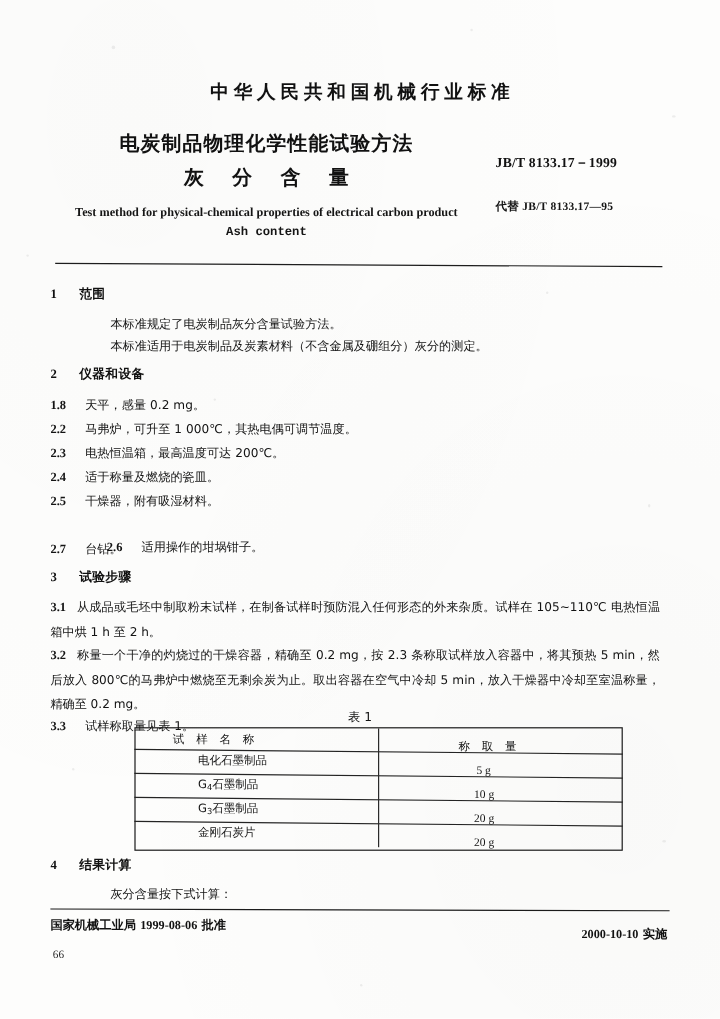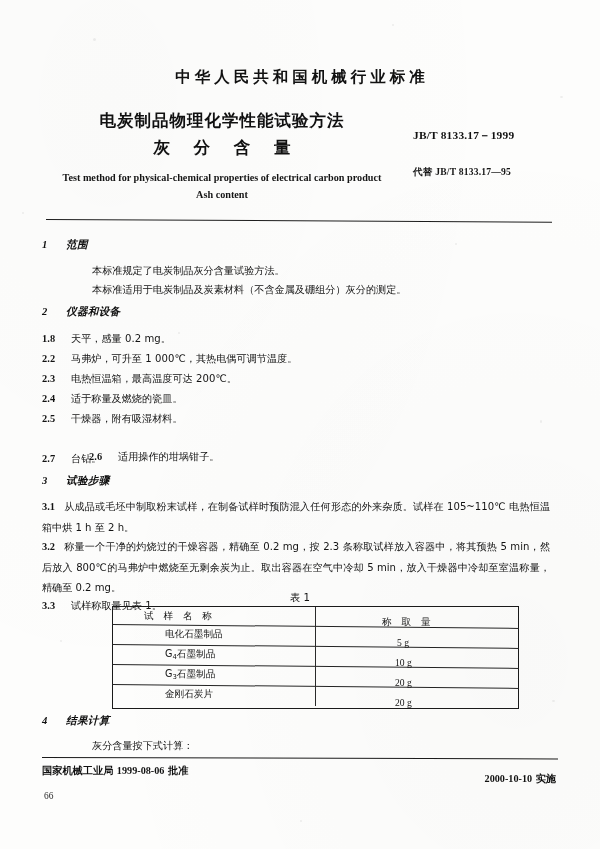--- a/index.html
+++ b/index.html
@@ -75,21 +75,21 @@
   }
   .hdr-title-en1 {
     font-family: "Liberation Serif", "DejaVu Serif", serif;
     font-weight: bold;
     font-size: 10.2px;
     line-height: 16px;
     margin-top: 9px;
     color: #151515;
   }
   .hdr-title-en2 {
-    font-family: Liberation Serif, serif;
+    font-family: Liberation Mono, monospace;
     font-weight: bold;
     font-size: 10.2px;
     line-height: 15px;
     margin-top: 1px;
     color: #151515;
   }
 
   .hdr-std-no {
     position: absolute;
     top: 128px;
@@ -131,21 +131,20 @@
   }
 
   .h2 {
     position: absolute;
     font-family: "DejaVu Sans", "Liberation Sans", sans-serif;
     font-weight: bold;
     font-size: 10.6px;
     color: #101010;
     white-space: nowrap;
     letter-spacing: 0.3px;
-    font-style: italic;
   }
   .h2 .num {
     display: inline-block;
     width: 24px;
     font-family: "Liberation Serif", "DejaVu Serif", serif;
     font-weight: bold;
   }
 
   .para {
     position: absolute;

